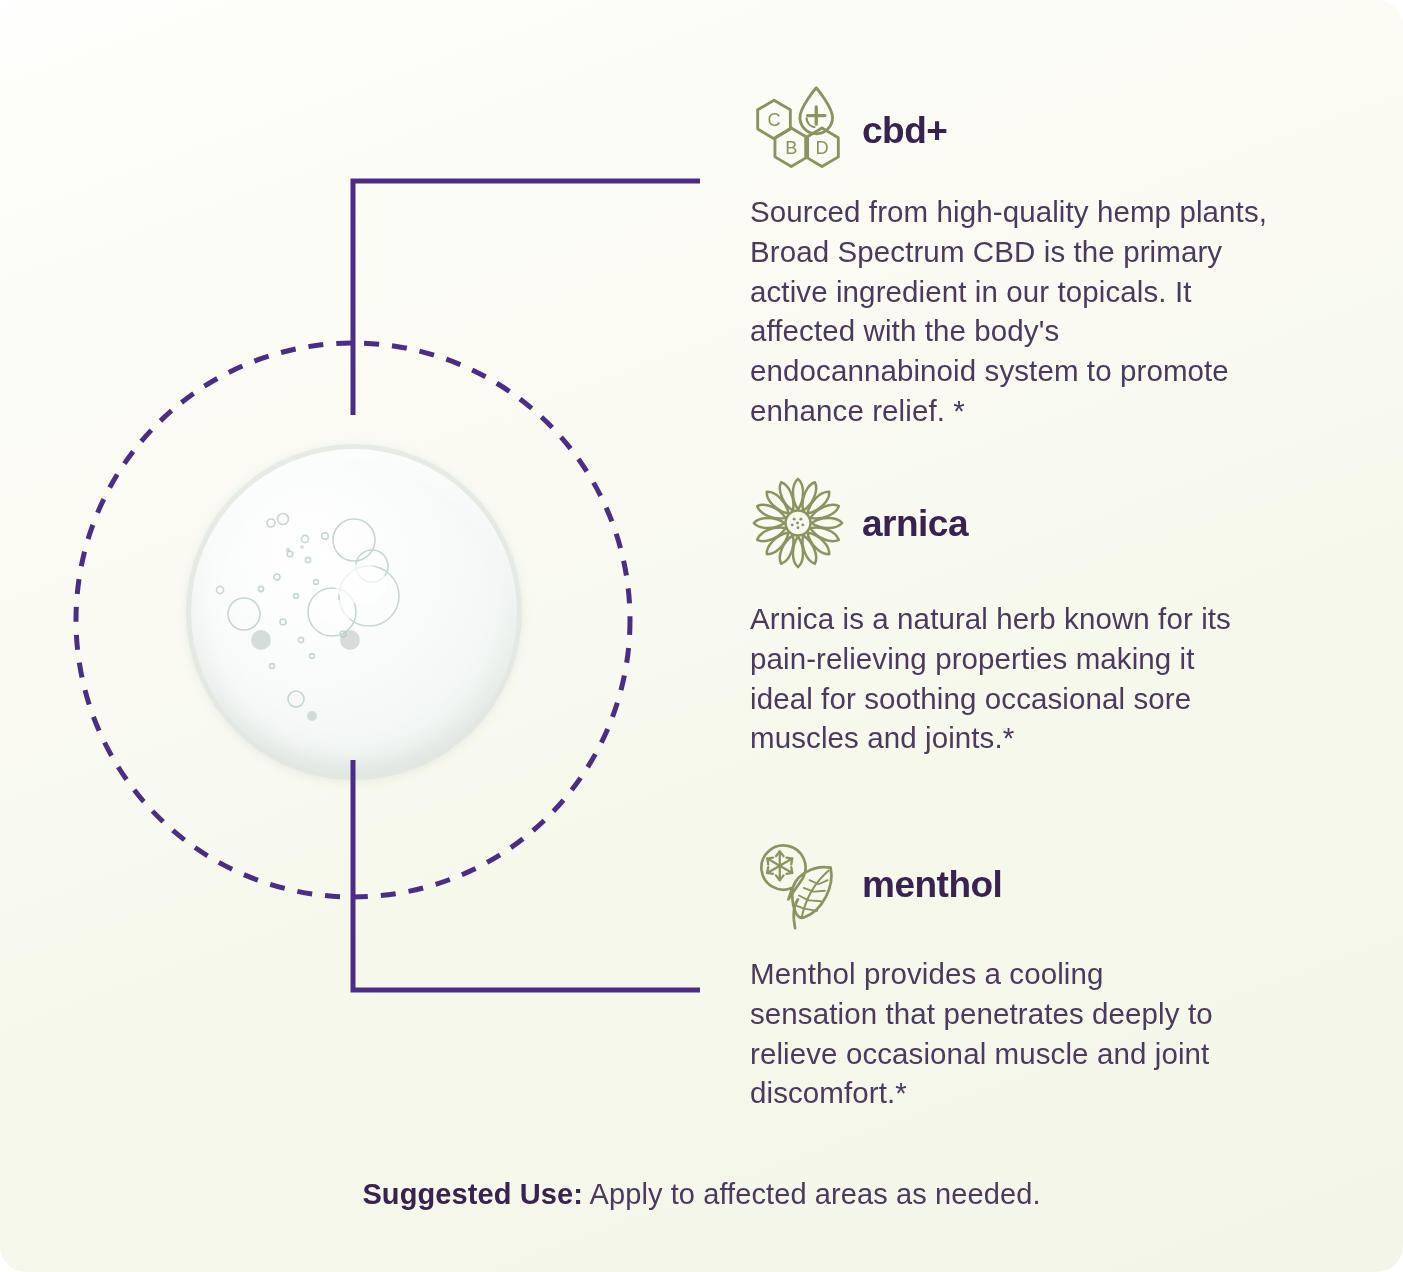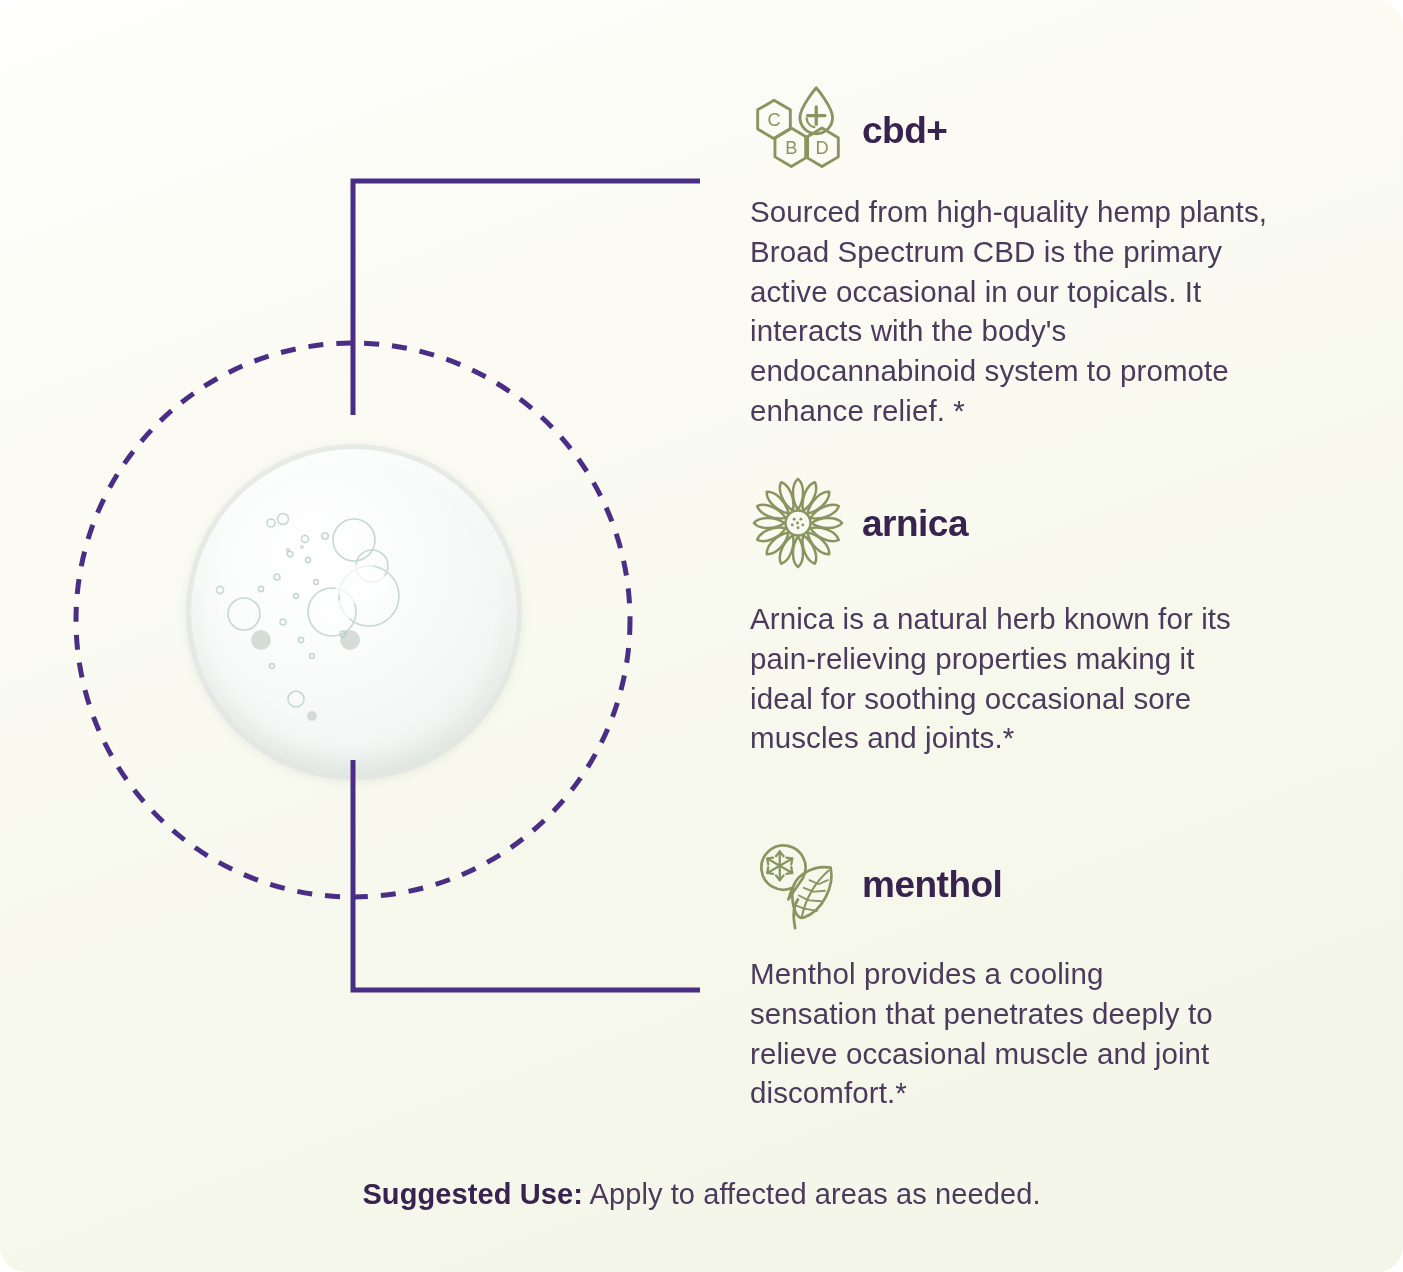--- a/index.html
+++ b/index.html
@@ -213,21 +213,21 @@
             <line x1="60" y1="35" x2="78" y2="35" stroke-width="3.4"></line>
           </g>
           <g fill="#8A9460" font-family="'Liberation Sans', sans-serif" font-size="19" font-weight="400" text-anchor="middle">
             <text x="25" y="46">C</text>
             <text x="43" y="75">B</text>
             <text x="75" y="75">D</text>
           </g>
         </svg>
         <div class="head-title">cbd+</div>
       </div>
-      <div class="body-text">Sourced from high-quality hemp plants, Broad Spectrum CBD is the primary active occasional in our topicals. It interacts with the body's endocannabinoid system to promote enhance relief. *</div>
+      <div class="body-text">Sourced from high-quality hemp plants, Broad Spectrum CBD is the primary active ingredient in our topicals. It affected with the body's endocannabinoid system to promote enhance relief. *</div>
     </div>
 
     <div class="block block-arnica">
       <div class="head">
         <svg class="head-icon" viewBox="0 0 100 100">
           <g fill="none" stroke="#8A9460" stroke-width="2.6" stroke-linecap="round" stroke-linejoin="round">
             <g id="petals">
               <g transform="translate(50,50)">
                 <g transform="rotate(0)">
                     <path d="M0,-14 C-7,-24 -7,-40 0,-46 C7,-40 7,-24 0,-14 Z"></path>

